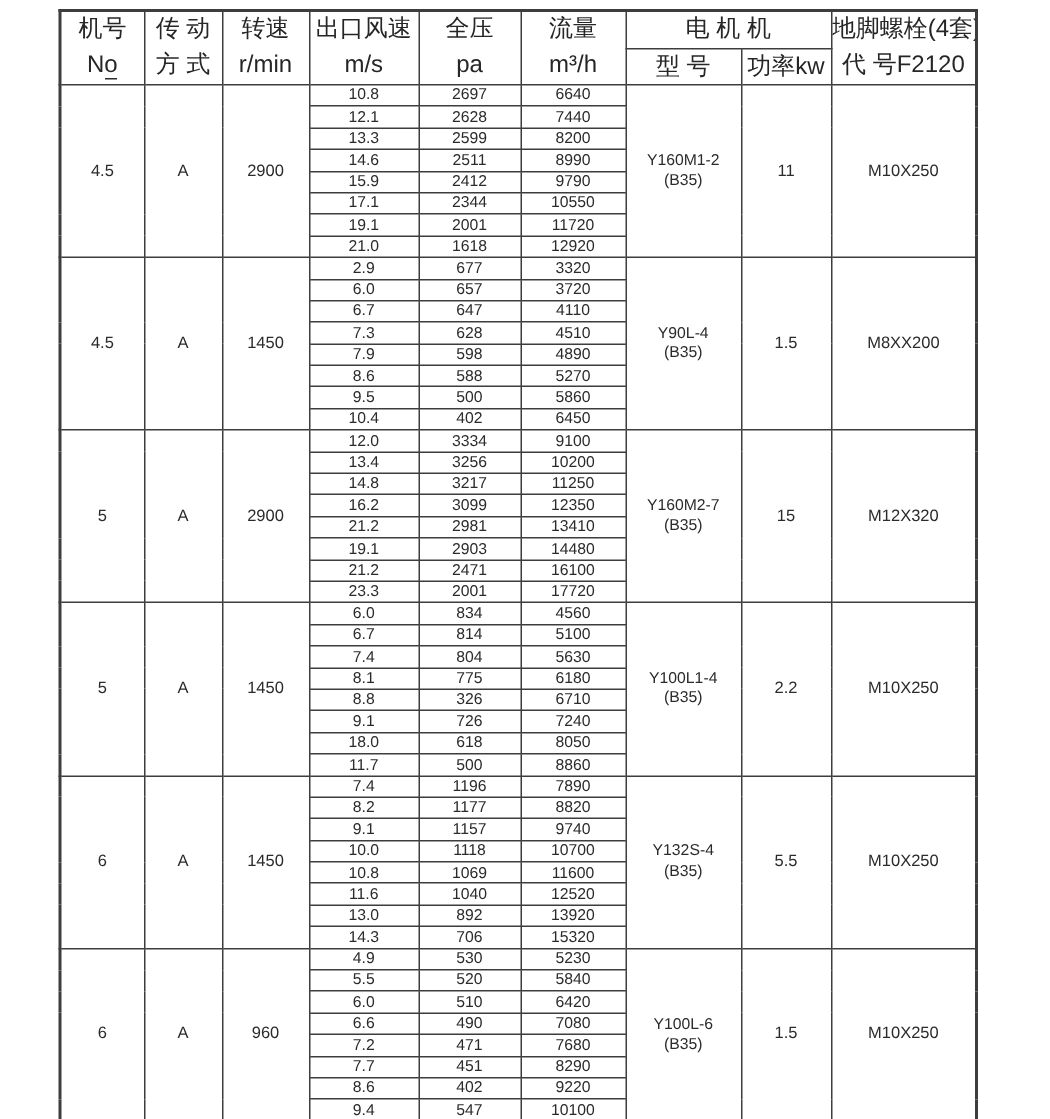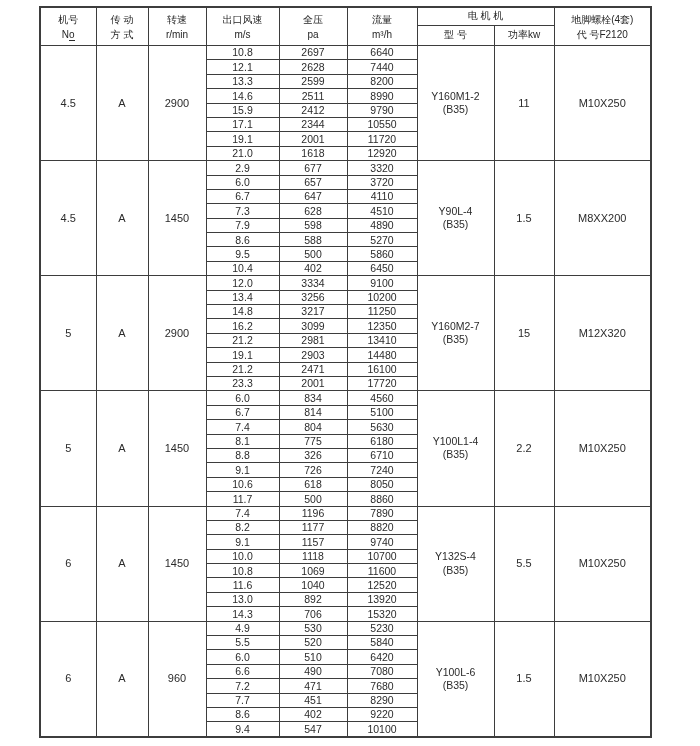--- a/index.html
+++ b/index.html
@@ -14,21 +14,21 @@
     width:611px;border-collapse:collapse;table-layout:fixed;
     border:2px solid #3d3d3d;
   }
   th,td{
     border:1px solid #3d3d3d;
     padding:0;margin:0;
     text-align:center;vertical-align:middle;
     font-weight:normal;
     overflow:hidden;white-space:nowrap;
   }
-  thead th{font-size:10px;line-height:1.45;color:#262626;}
+  thead th{font-size:16px;line-height:1.45;color:#262626;}
   thead tr.hgroup th{height:17px;}
   thead tr.hsub th{height:19px;}
   thead th.two-line{line-height:1.5;}
   tbody td{font-size:10.5px;height:13.4px;line-height:1;color:#2b2b2b;}
   tbody td.span-cell{font-size:11px;}
   td.motor-model-cell div{line-height:1.25;font-size:10.5px;}
   tr.block-start td{border-top:1.5px solid #3d3d3d;}
   .u{border-bottom:1px solid #2b2b2b;padding-bottom:0px;}
   .hdr-line{display:block;}
 </style>
@@ -266,21 +266,21 @@
           <td>8.8</td>
           <td>326</td>
           <td>6710</td>
         </tr>
         <tr>
           <td>9.1</td>
           <td>726</td>
           <td>7240</td>
         </tr>
         <tr>
-          <td>10.6</td>
+          <td>18.0</td>
           <td>618</td>
           <td>8050</td>
         </tr>
         <tr>
           <td>11.7</td>
           <td>500</td>
           <td>8860</td>
         </tr>
         <tr class="block-start">
           <td rowspan="8" class="span-cell">6</td>

